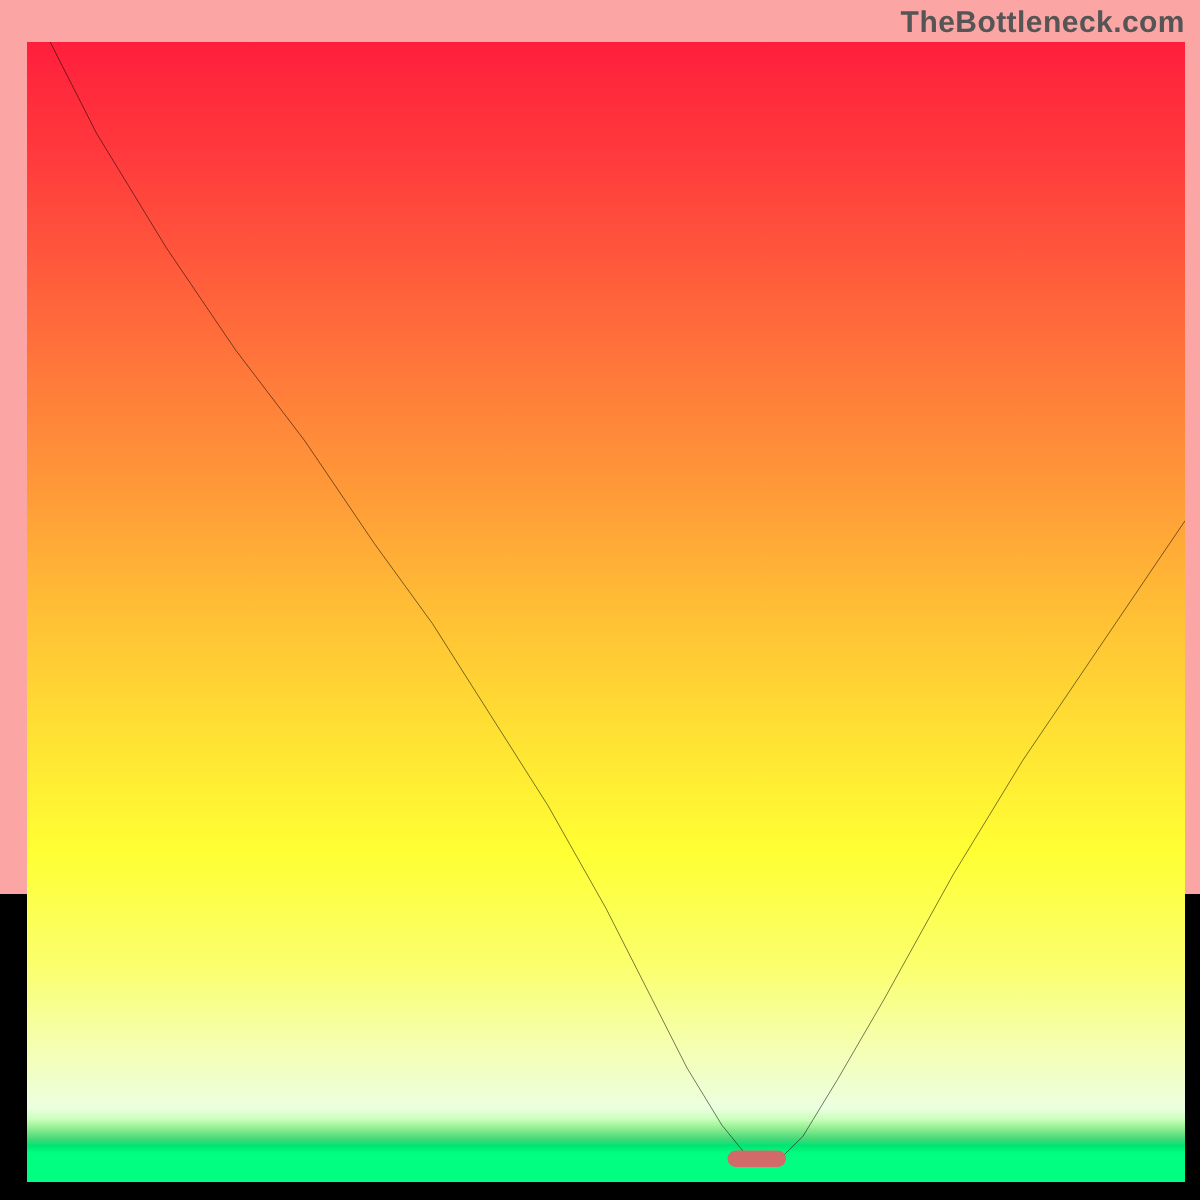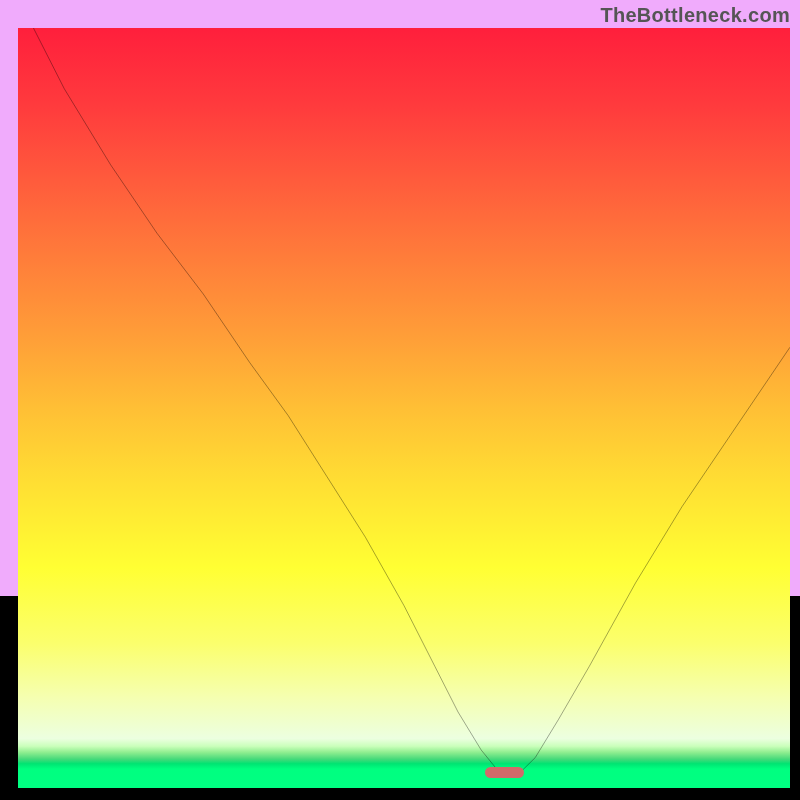--- a/index.html
+++ b/index.html
@@ -8,21 +8,21 @@
     width: 800px;
     height: 800px;
     background: #000;
     font-family: Arial, Helvetica, sans-serif;
     overflow: hidden;
   }
   .frame {
     position: relative;
     width: 800px;
     height: 596px;
-    background: #f0abfc;
+    background: #fca5a5;
   }
   .attrib {
     position: absolute;
     top: 4px;
     right: 10px;
     color: #555;
     font-size: 20px;
     font-weight: 600;
     letter-spacing: 0.3px;
     z-index: 10;

